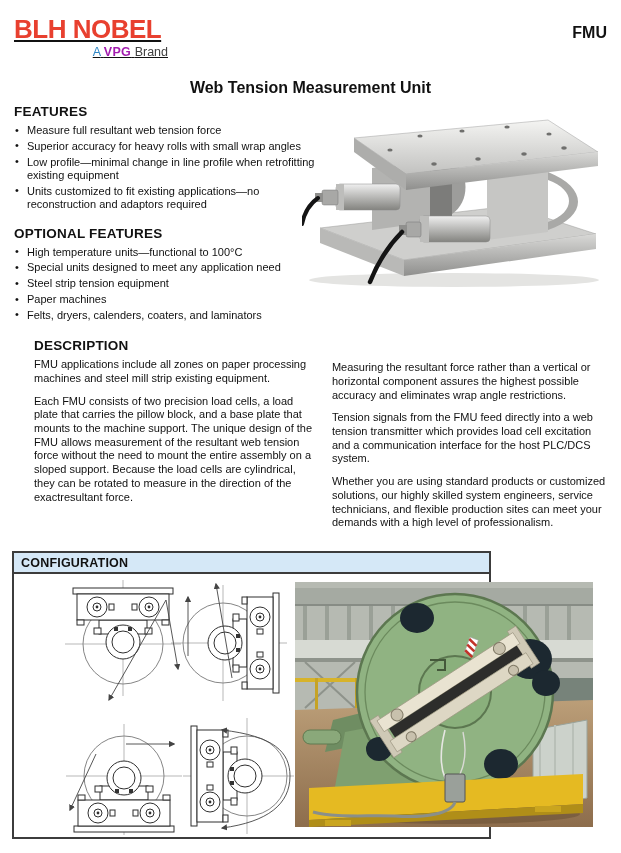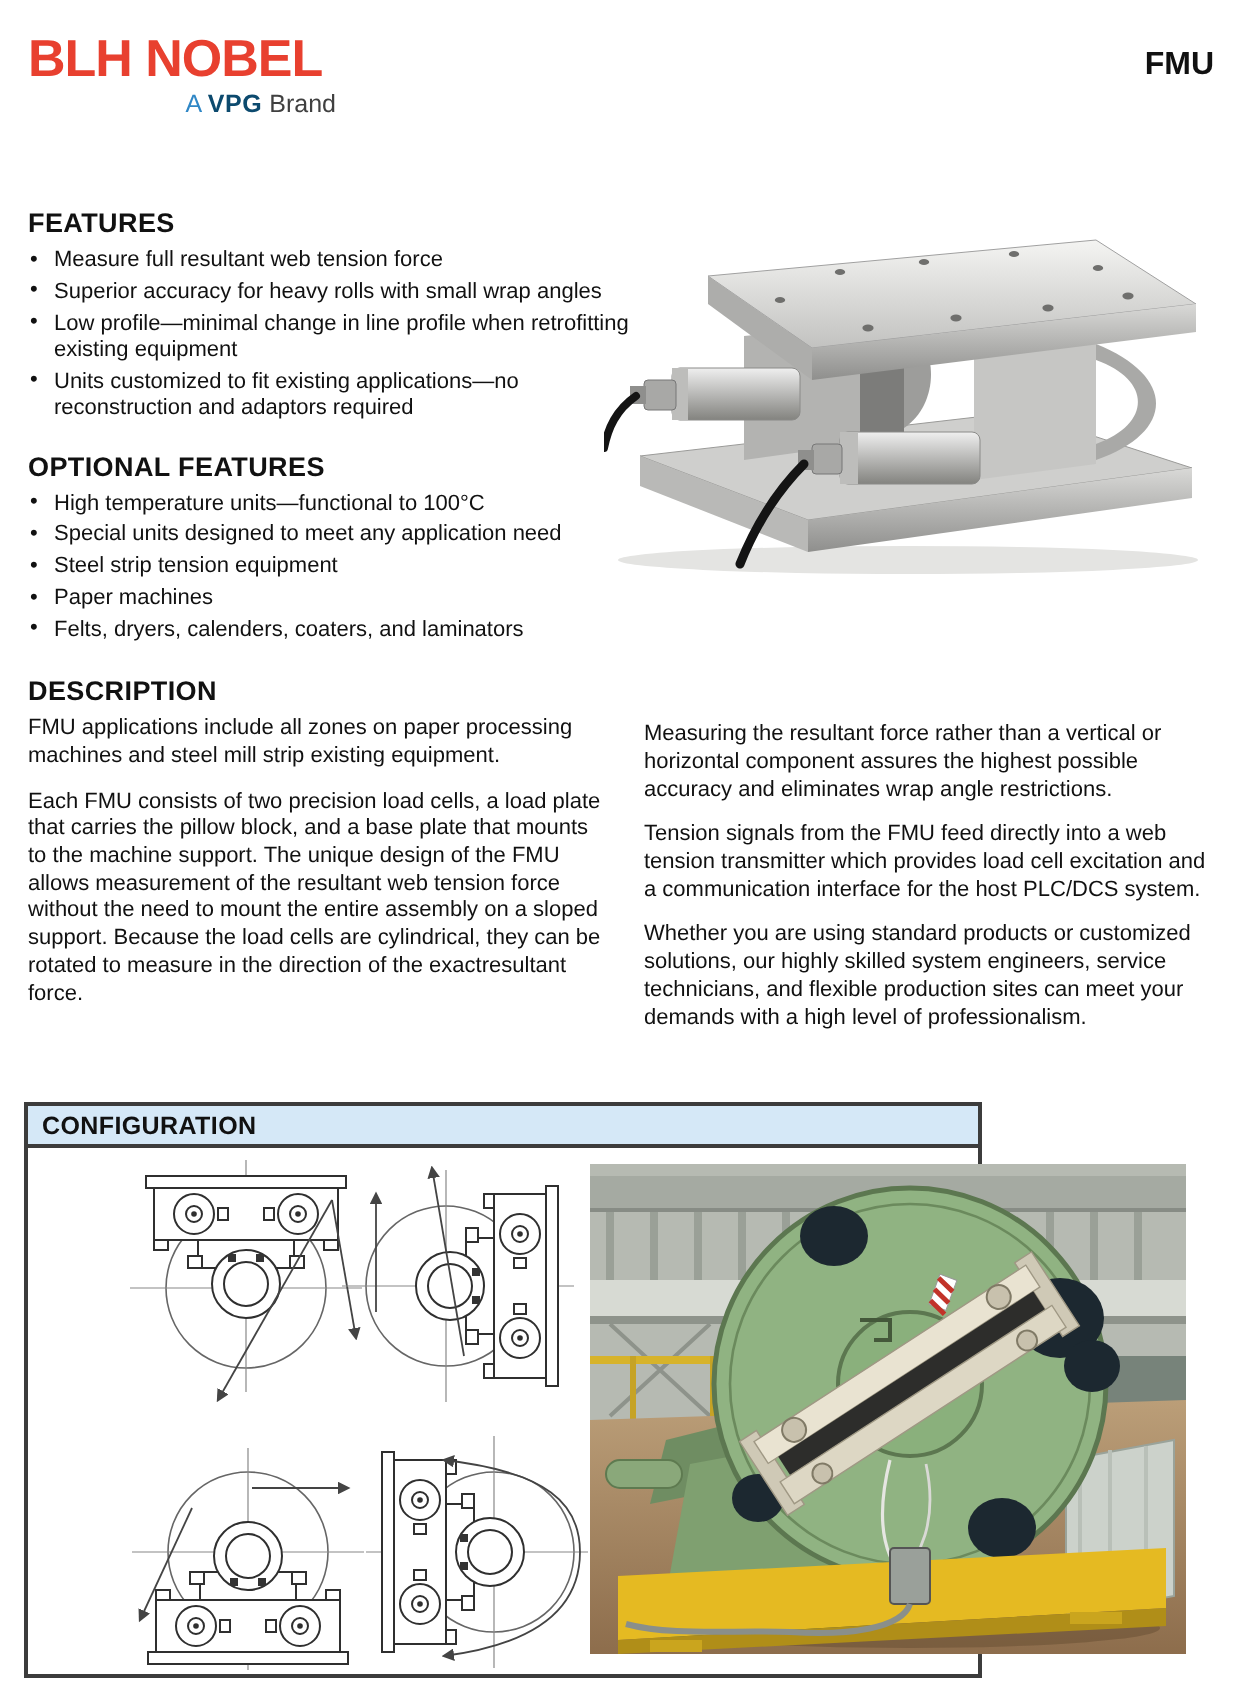--- a/index.html
+++ b/index.html
@@ -1,63 +1,64 @@
 <!DOCTYPE html>
 <html><head>
 <meta charset="utf-8">
 <style>
   html,body{margin:0;padding:0;background:#ffffff;}
   .page{
     position:relative;width:621px;height:853px;background:#fff;overflow:hidden;
     font-family:"Liberation Sans","DejaVu Sans",sans-serif;color:#111;
   }
   
-  .brand-block{position:absolute;left:14px;top:16px;width:160px;}
+  .brand-block{position:absolute;left:14px;top:16px;width:160px;text-decoration:underline;}
   .brand-name{font-size:26px;font-weight:700;letter-spacing:-0.5px;line-height:1;}
   .brand-tagline{text-align:right;font-size:12.5px;margin-top:3px;padding-right:6px;}
   .tag-light{font-weight:400;}
   .tag-vpg{font-weight:700;letter-spacing:0.3px;}
   .product-code{position:absolute;top:24px;right:14px;font-size:16px;font-weight:700;}
   .page-title{position:absolute;top:79px;left:0;right:0;text-align:center;font-size:16px;font-weight:700;}
   
   .content{position:absolute;left:14px;top:102px;width:593px;}
   .left-col{width:306px;}
   .sec-h{font-size:13.5px;font-weight:700;margin:14px 0 5px;letter-spacing:0.2px;}
   .sec-h.first{margin-top:2px;}
   ul.bullets{list-style:none;margin:0;padding:0;font-size:11px;line-height:13.4px;}
   ul.bullets li{position:relative;padding-left:13px;margin-bottom:2.4px;}
   ul.bullets li::before{content:"\2022";position:absolute;left:1px;top:-0.5px;}
   
   .desc-row{display:flex;gap:18px;margin-top:16px;}
-  .desc-left{width:290px;}
+  .desc-left{width:290px;margin-left:20px;}
   .desc-right{width:285px;padding-top:23px;}
   p.body-p{font-size:11px;line-height:13.7px;margin:0 0 9px;}
   
   .product-photo{position:absolute;left:302px;top:110px;width:298px;height:180px;}
   
   .config-box{position:absolute;left:12px;top:551px;width:479px;height:288px;border:2px solid #3c3c3c;background:#fff;box-sizing:border-box;}
   .config-header{background:#d5e8f7;border-bottom:2px solid #3c3c3c;font-size:12.5px;font-weight:700;padding:3px 7px 2px;letter-spacing:0.2px;}
   .config-body{position:relative;height:261px;}
   .config-drawings{position:absolute;left:2px;top:0;width:278px;height:261px;}
   .config-photo{position:absolute;left:281px;top:8px;width:298px;height:245px;}
 </style>
 </head>
 <body>
 
 <div class="page">
 
   <div class="brand-block">
     <div class="brand-name" style="color:#E8402F">BLH NOBEL</div>
     <div class="brand-tagline">
       <span class="tag-light" style="color:#2F87C6">A</span>
-      <span class="tag-vpg" style="color:#0c4a6e">VPG</span>
+      <span class="tag-vpg" style="color:#a21caf">VPG</span>
       <span class="tag-light" style="color:#404040">Brand</span>
     </div>
   </div>
   <div class="product-code">FMU</div>
+  <div class="page-title">Web Tension Measurement Unit</div>
 
   <svg class="product-photo" viewBox="0 0 298 180" aria-hidden="true">
     <defs>
       <linearGradient id="g1" x1="0" y1="0" x2="0" y2="1">
           <stop offset="0" stop-color="#f4f4f2"></stop>
           <stop offset="1" stop-color="#c2c2c0"></stop>
         </linearGradient>
       <linearGradient id="g2" x1="0" y1="0" x2="0" y2="1">
           <stop offset="0" stop-color="#d9d9d7"></stop>
           <stop offset="1" stop-color="#8f8f8d"></stop>

